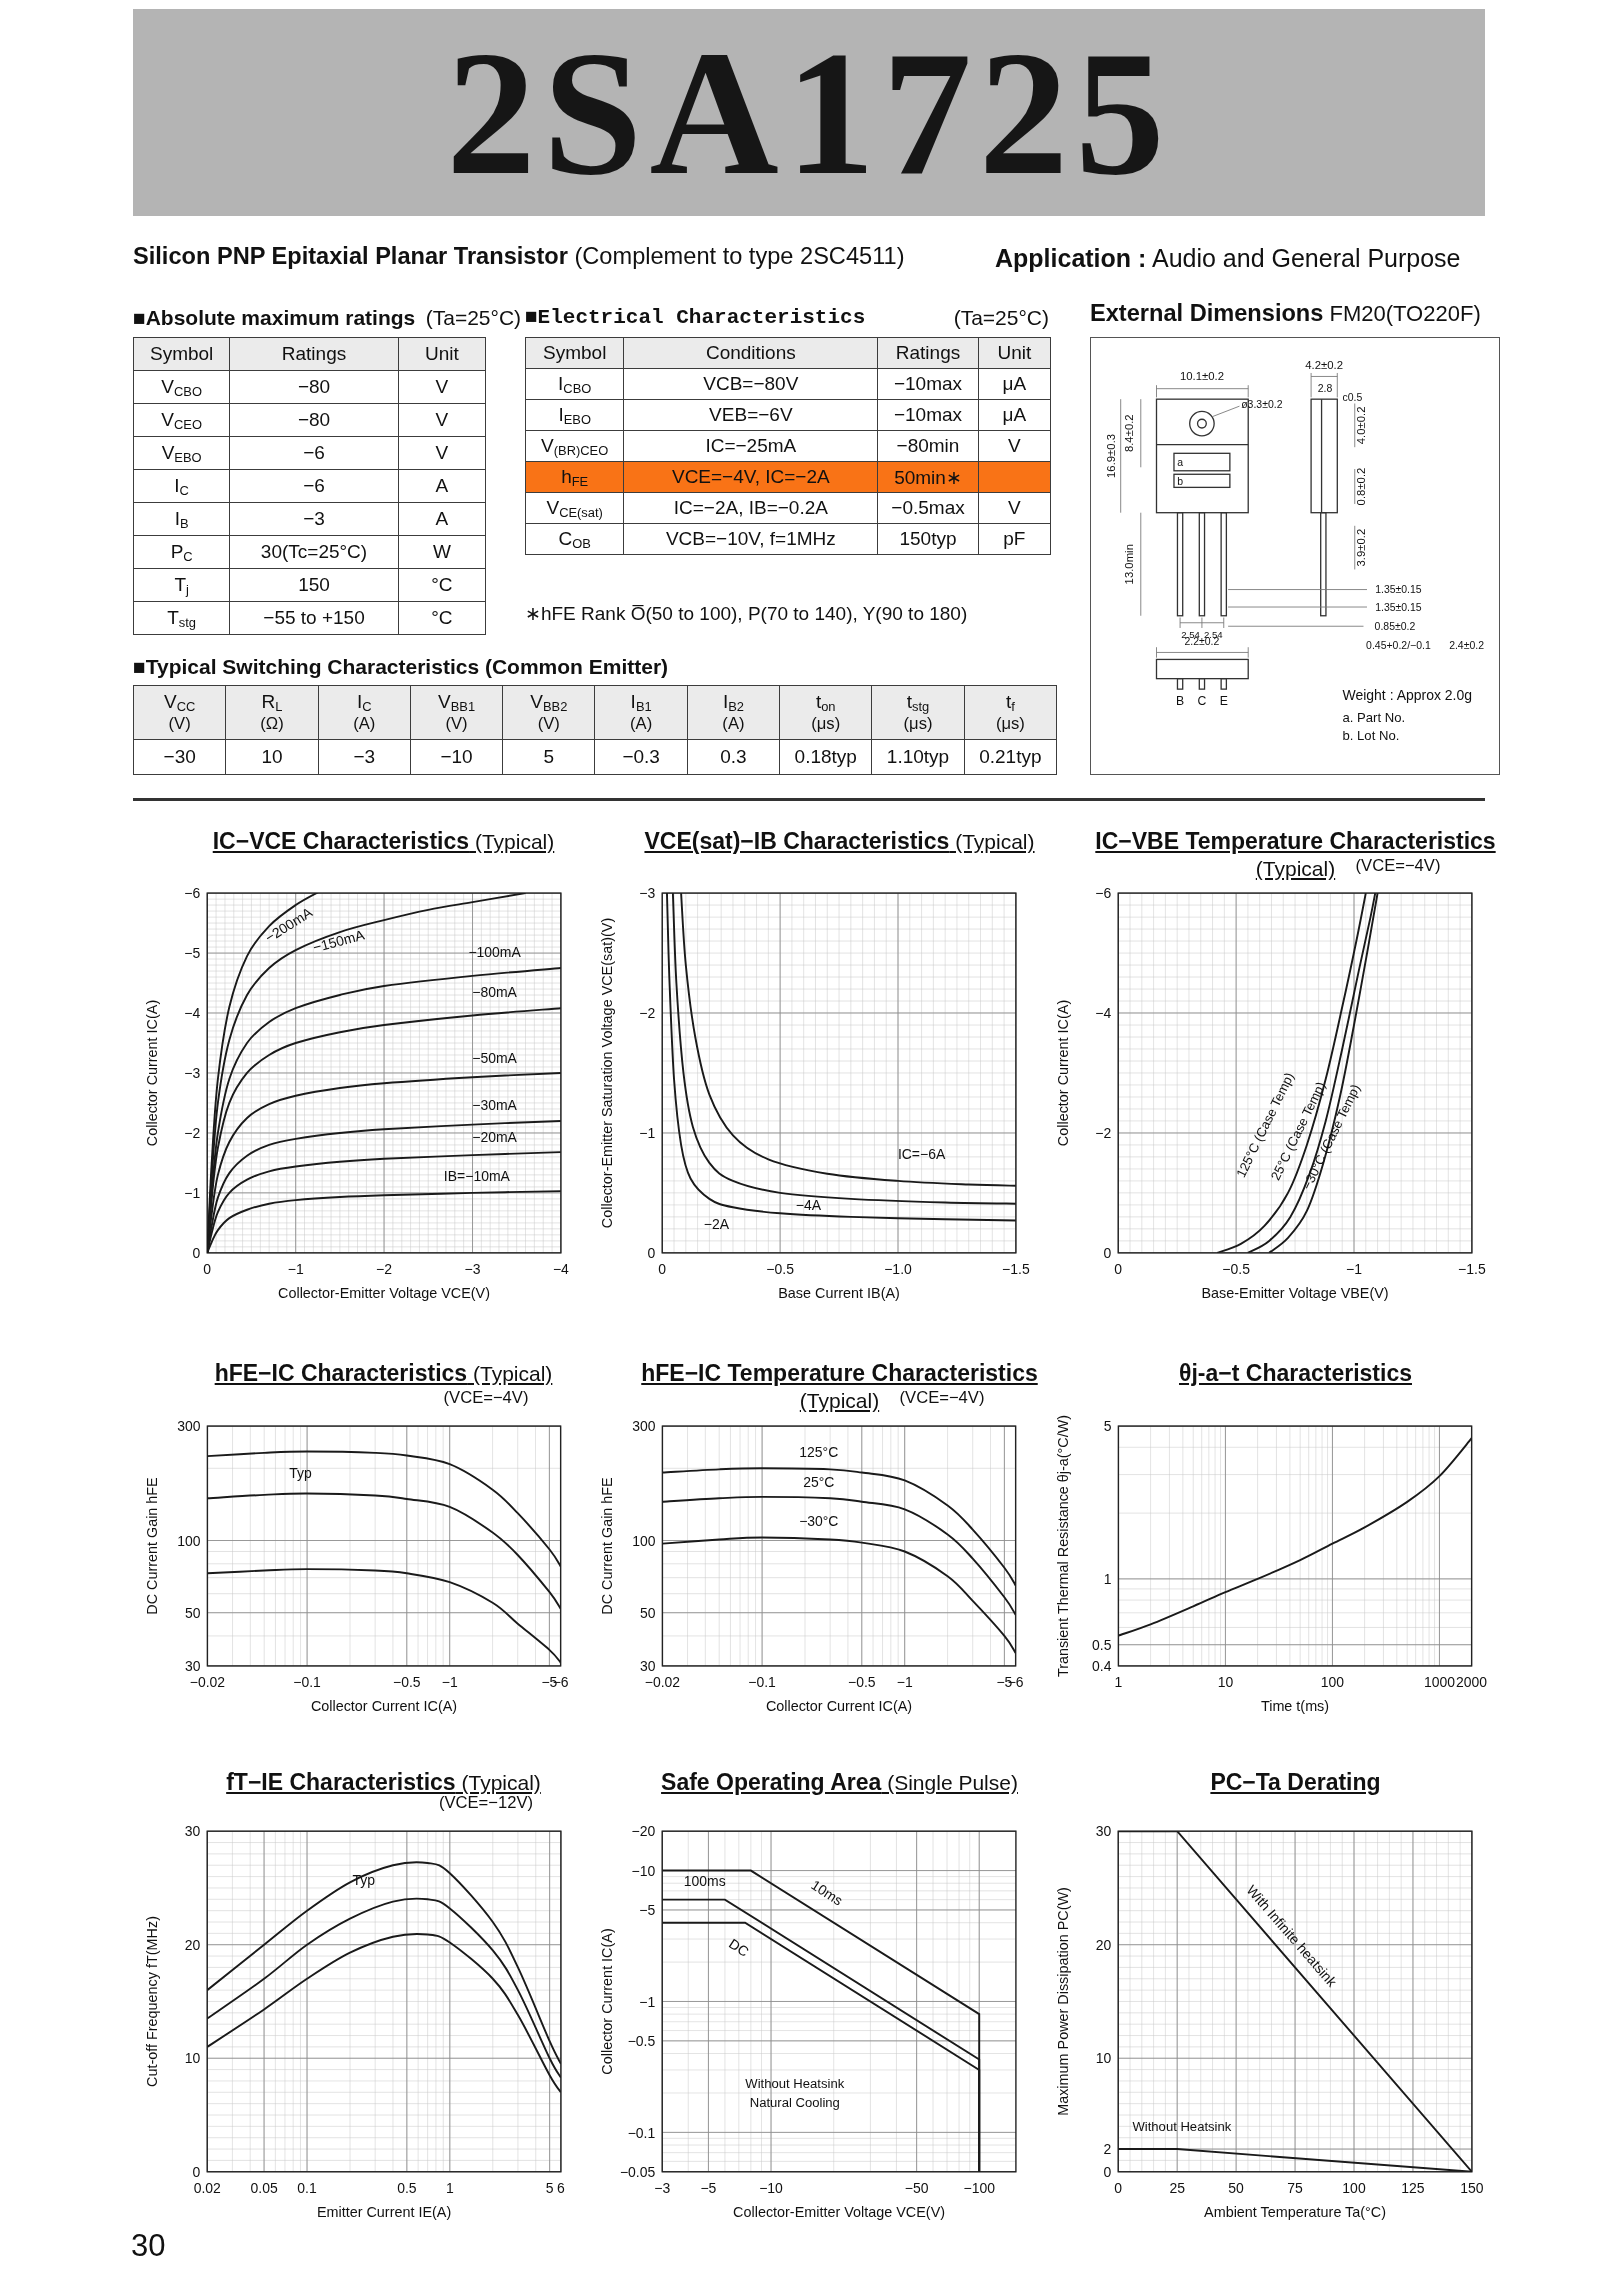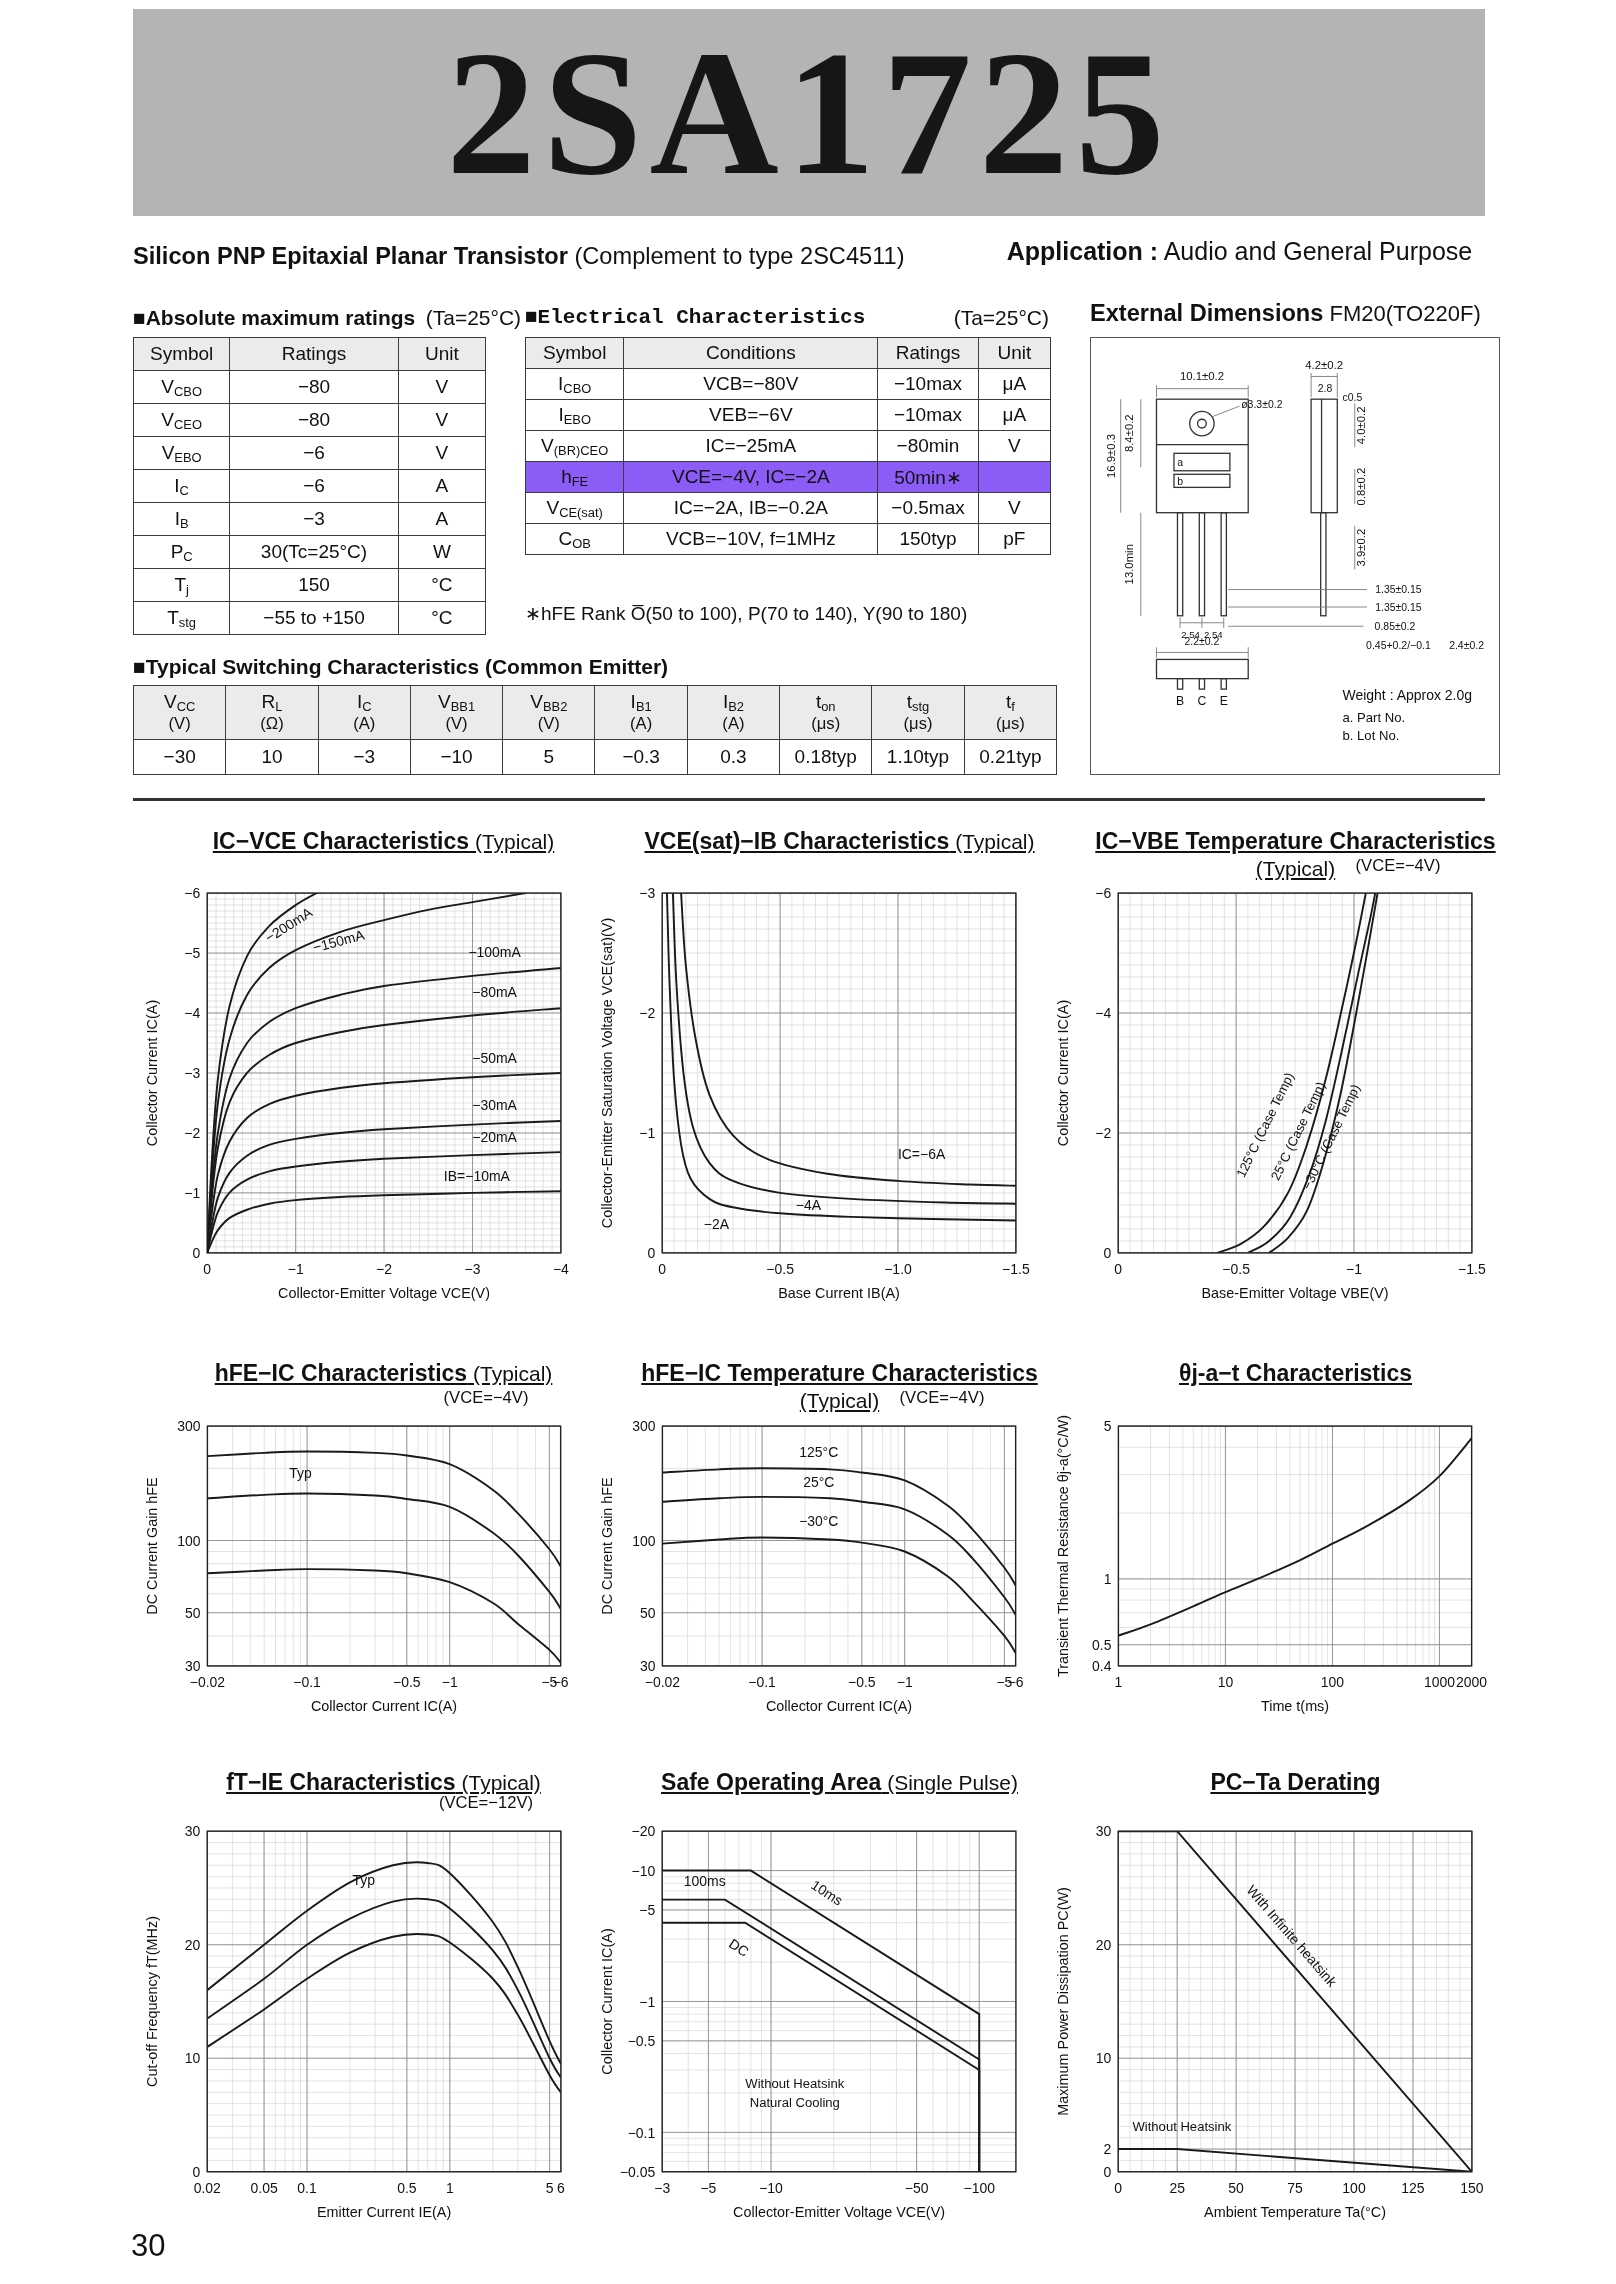--- a/index.html
+++ b/index.html
@@ -5,39 +5,39 @@
   * { margin:0; padding:0; box-sizing:border-box; }
   html,body { width:1616px; height:2284px; background:#ffffff; font-family:"Liberation Sans",sans-serif; color:#111; position:relative; overflow:hidden; }
   .abs { position:absolute; }
   svg { overflow:visible; }
 
   #banner { left:133px; top:8.7px; width:1352px; height:207px; background:#b4b4b4; display:flex; align-items:center; justify-content:center; }
   #banner .t { font-family:"Liberation Serif",serif; font-weight:bold; font-size:179px; letter-spacing:7px; color:#161616; line-height:1; }
 
   #sub-left { left:133px; top:243px; font-size:23.6px; }
   #sub-left .tb { font-weight:bold; }
-  #sub-right { left:995px; top:237px; width:489px; text-align:center; font-size:25px; }
+  #sub-right { left:995px; top:244px; width:489px; text-align:left; font-size:25px; }
   #sub-right .tb { font-weight:bold; }
 
   .sec-title { font-size:21px; font-weight:bold; }
   .sec-title .tn { font-weight:normal; margin-left:10.5px; }
   #abs-title { left:133px; top:306px; }
   #elec-title { left:525px; top:306px;font-family:Liberation Mono, monospace; }
   #elec-ta { left:922px; top:306px; width:127px; text-align:right; font-size:21px; }
   #dims-title { left:1090px; top:300px; font-size:23.6px; font-weight:bold; }
   #dims-title .tn { font-weight:normal; font-size:22px; }
 
   table.dtable { border-collapse:collapse; position:absolute; background:#fff; }
   table.dtable th, table.dtable td { border:1.7px solid #3c3c3c; font-size:19px; text-align:center; vertical-align:middle; font-weight:normal; padding:0 3.5px; }
   table.dtable th { background:#ebebeb; }
   #abs-table { left:133px; top:337px; width:353px; }
   #abs-table th, #abs-table td { height:33px; }
   #elec-table { left:525px; top:337px; width:526px; }
   #elec-table th, #elec-table td { height:31px; }
-  #elec-table tbody tr:nth-child(4) { background:#8b5cf6; }
+  #elec-table tbody tr:nth-child(4) { background:#f97316; }
   #sw-table { left:133px; top:685px; width:924px; table-layout:fixed; }
   #sw-table th { height:54px; }
   #sw-table td { height:35px; }
   #sw-table .unit { font-size:16.6px; }
   .sym-sub { font-size:68%; vertical-align:-0.22em; }
 
   #elec-note { left:525px; top:602px; font-size:19px; }
   #sw-title { left:133px; top:655px; }
   #dims-box { left:1090px; top:337px; width:410px; height:438px; border:1.7px solid #555; }
   #divider { left:133px; top:798px; width:1352px; height:2.6px; background:#333; }

